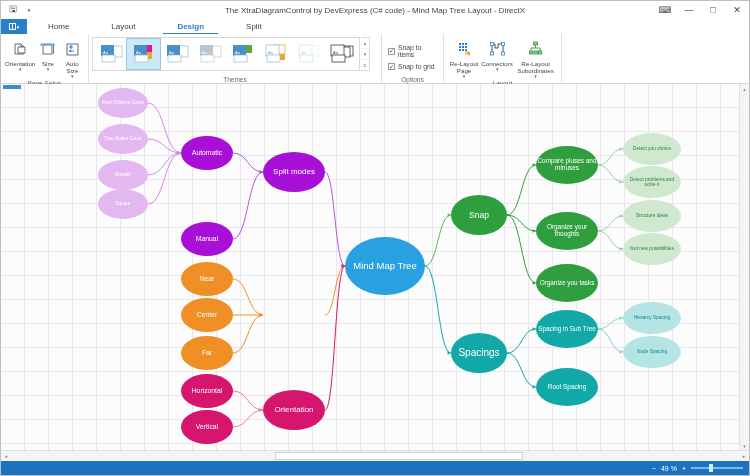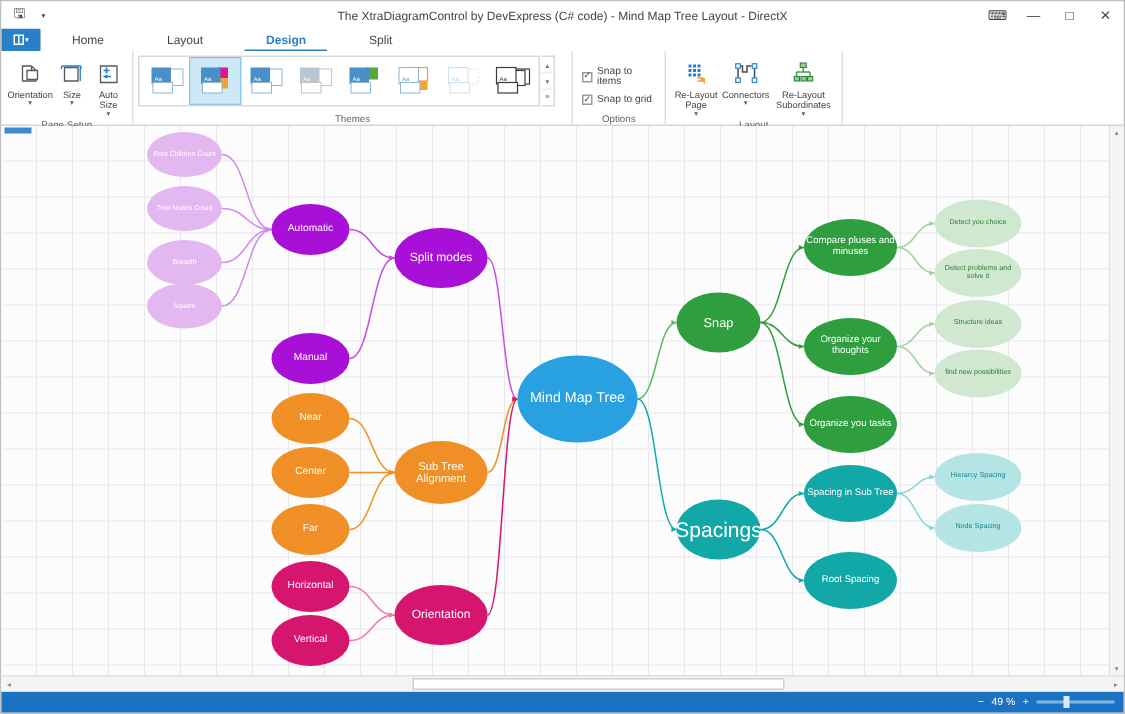--- a/index.html
+++ b/index.html
@@ -394,23 +394,20 @@
           </div>
           <div class="node" style="left: 97px; top: 40px; width: 50px; height: 30px; background: rgb(227, 184, 240); font-size: 4.6px;">
             <span>Tree Nodes Count</span>
           </div>
           <div class="node" style="left: 97px; top: 76px; width: 50px; height: 30px; background: rgb(227, 184, 240); font-size: 4.6px;">
             <span>Breadth</span>
           </div>
           <div class="node" style="left: 97px; top: 105px; width: 50px; height: 30px; background: rgb(227, 184, 240); font-size: 4.6px;">
             <span>Square</span>
           </div>
-          <div class="node" style="left: 262px; top: 210px; width: 62px; height: 42px; background: rgb(239, 143, 37); font-size: 7.5px;">
-            <span>Sub Tree Alignment</span>
-          </div>
           <div class="node" style="left: 180px; top: 178px; width: 52px; height: 34px; background: rgb(239, 143, 37); font-size: 6.8px;">
             <span>Near</span>
           </div>
           <div class="node" style="left: 180px; top: 214px; width: 52px; height: 34px; background: rgb(239, 143, 37); font-size: 6.8px;">
             <span>Center</span>
           </div>
           <div class="node" style="left: 180px; top: 252px; width: 52px; height: 34px; background: rgb(239, 143, 37); font-size: 6.8px;">
             <span>Far</span>
           </div>
           <div class="node" style="left: 262px; top: 306px; width: 62px; height: 40px; background: rgb(214, 21, 110); font-size: 8px;">
@@ -439,21 +436,21 @@
           </div>
           <div class="node" style="left: 622px; top: 82px; width: 58px; height: 32px; background: rgb(207, 232, 207); font-size: 4.8px; color: rgb(47, 125, 58);">
             <span>Detect problems and solve it</span>
           </div>
           <div class="node" style="left: 622px; top: 116px; width: 58px; height: 32px; background: rgb(207, 232, 207); font-size: 4.8px; color: rgb(47, 125, 58);">
             <span>Structure ideas</span>
           </div>
           <div class="node" style="left: 622px; top: 149px; width: 58px; height: 32px; background: rgb(207, 232, 207); font-size: 4.8px; color: rgb(47, 125, 58);">
             <span>find new possibilities</span>
           </div>
-          <div class="node" style="left: 450px; top: 249px; width: 56px; height: 40px; background: rgb(18, 168, 168); font-size: 14px;">
+          <div class="node" style="left: 450px; top: 249px; width: 56px; height: 40px; background: rgb(18, 168, 168); font-size: 10px;">
             <span>Spacings</span>
           </div>
           <div class="node" style="left: 535px; top: 226px; width: 62px; height: 38px; background: rgb(18, 168, 168); font-size: 6.4px;">
             <span>Spacing in Sub Tree</span>
           </div>
           <div class="node" style="left: 535px; top: 284px; width: 62px; height: 38px; background: rgb(18, 168, 168); font-size: 6.4px;">
             <span>Root Spacing</span>
           </div>
           <div class="node" style="left: 622px; top: 218px; width: 58px; height: 32px; background: rgb(181, 228, 228); font-size: 4.8px; color: rgb(16, 138, 138);">
             <span>Hierarcy Spacing</span>

